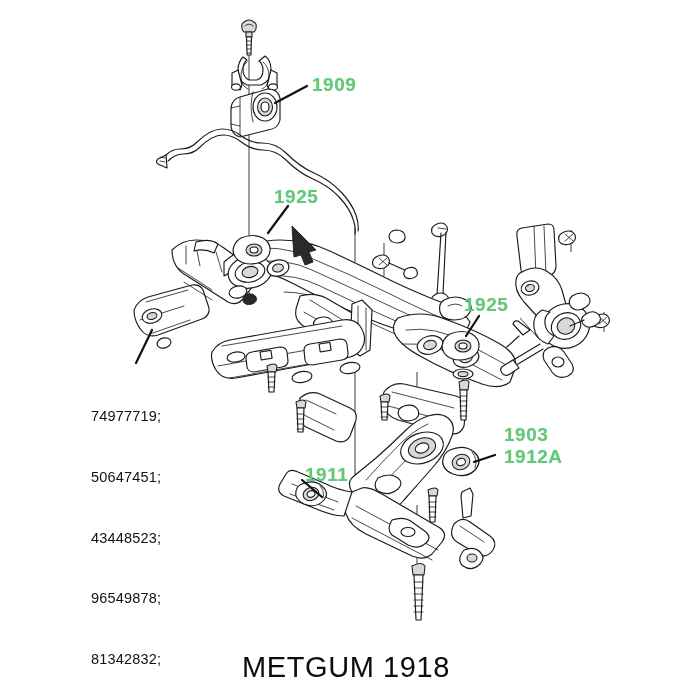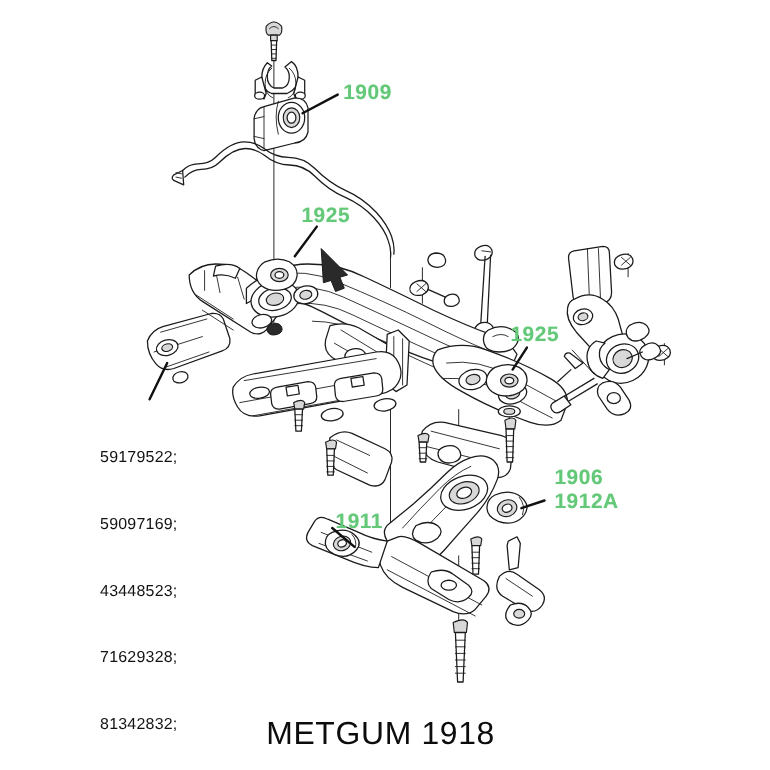--- a/index.html
+++ b/index.html
@@ -335,29 +335,29 @@
   </svg>
 
   <div class="callout" style="left:312px;top:74px;">1909</div>
 
   <div class="callout" style="left:274px;top:186px;">1925</div>
 
   <div class="callout" style="left:464px;top:294px;">1925</div>
 
   <div class="callout" style="left:277px;top:464px;margin-left:28px;">1911</div>
 
-  <div class="callout two-line" style="left:504px;top:424px;">1906</div>
+  <div class="callout two-line" style="left:504px;top:424px;">1903</div>
 
   <div class="callout two-line" style="left:504px;top:446px;">1912A</div>
 
   <div id="partlist">
-    <span class="pn">59179522;</span>
-    <span class="pn">59097169;</span>
+    <span class="pn">74977719;</span>
+    <span class="pn">50647451;</span>
     <span class="pn">43448523;</span>
-    <span class="pn">71629328;</span>
+    <span class="pn">96549878;</span>
     <span class="pn">81342832;</span>
     
     
     
     
     
     
     
     
   </div>

